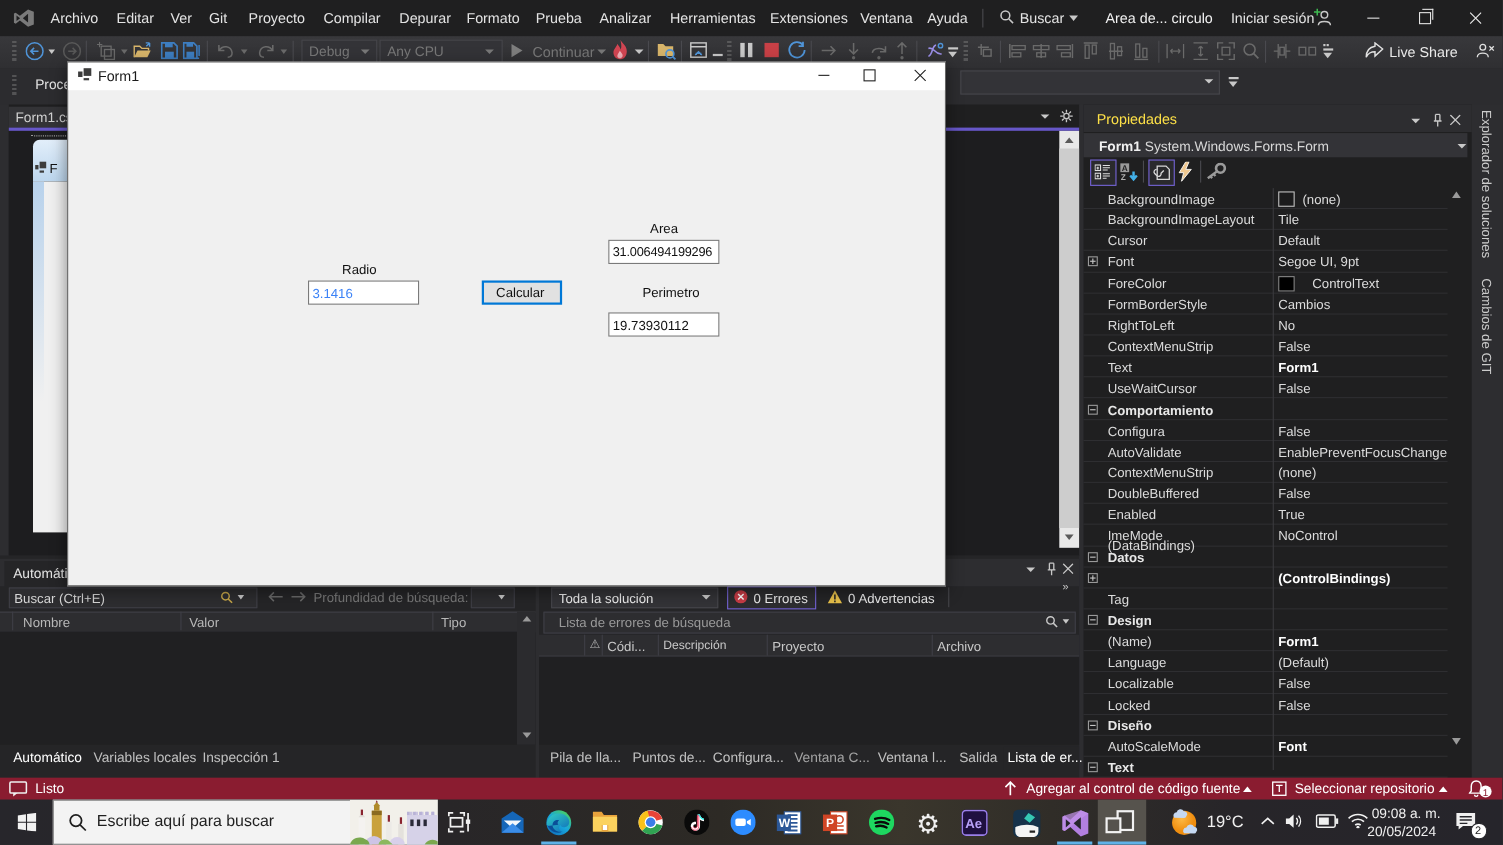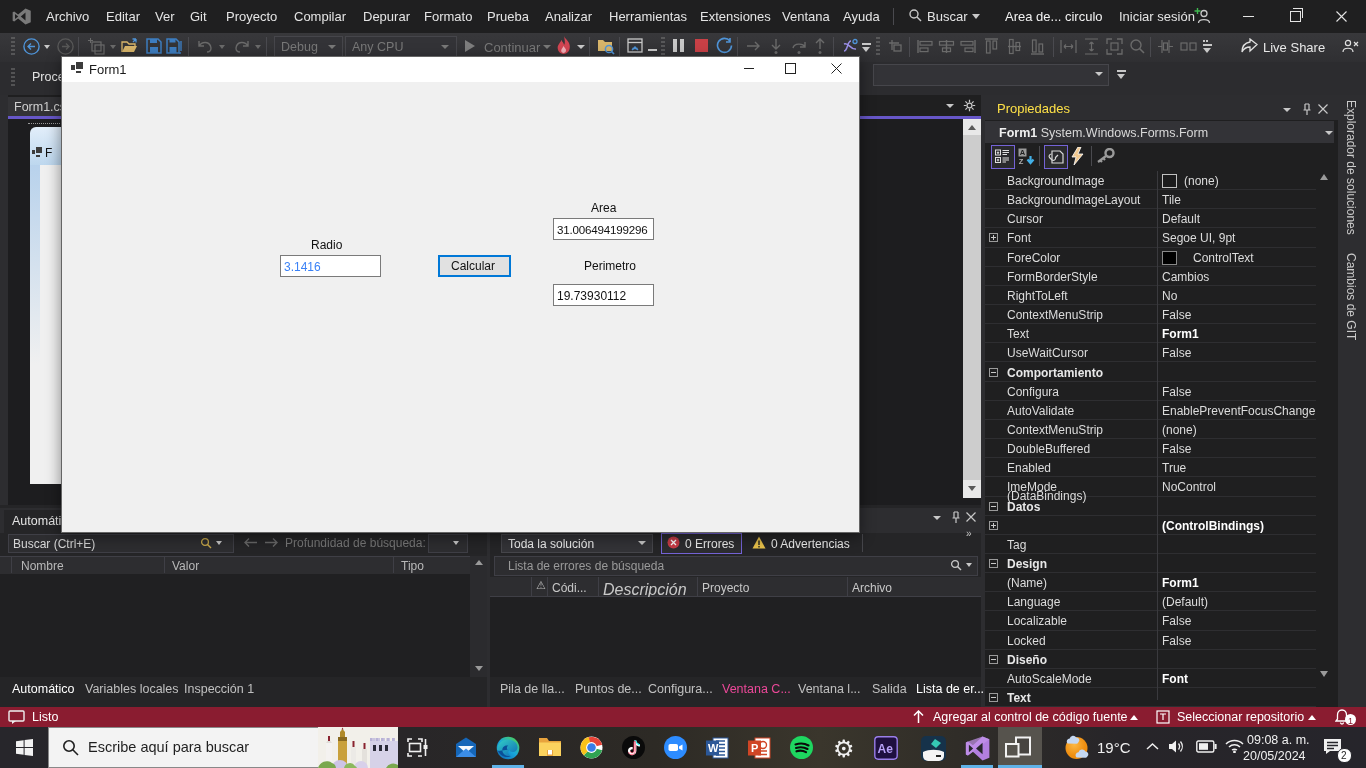--- a/index.html
+++ b/index.html
@@ -503,29 +503,29 @@
 <div class="abs" style="left:966px;top:563px;border-left:3.5px solid transparent;border-right:3.5px solid transparent;border-top:4px solid #c8c8c8;"></div>
 
 <div class="abs" style="left:490px;top:577px;width:491px;height:19px;background:#2d2d30;border-bottom:1px solid #3f3f46;"></div>
 <div class="abs" style="left:531px;top:577px;width:1px;height:19px;background:#3f3f46;"></div>
 <div class="abs" style="left:547px;top:577px;width:1px;height:19px;background:#3f3f46;"></div>
 <div class="abs" style="left:598px;top:577px;width:1px;height:19px;background:#3f3f46;"></div>
 <div class="abs" style="left:697px;top:577px;width:1px;height:19px;background:#3f3f46;"></div>
 <div class="abs" style="left:847px;top:577px;width:1px;height:19px;background:#3f3f46;"></div>
 <div class="abs tx" style="left:536px;top:579px;font-size:11px;color:#b8b8b8;">⚠</div>
 <div class="abs tx" style="left:552px;top:581px;font-size:12px;color:#c8c8c8;">Códi...</div>
-<div class="abs tx" style="left:603px;top:581px;font-size:16px;color:#c8c8c8;font-style:italic;">Descripción</div>
+<div class="abs tx" style="left:603px;top:581px;font-size:11px;color:#c8c8c8;">Descripción</div>
 <div class="abs tx" style="left:702px;top:581px;font-size:12px;color:#c8c8c8;">Proyecto</div>
 <div class="abs tx" style="left:852px;top:581px;font-size:12px;color:#c8c8c8;">Archivo</div>
 <div class="abs" style="left:490px;top:597px;width:491px;height:80px;background:#202022;"></div>
 
 <div class="abs tx" style="left:500px;top:682px;font-size:12.5px;color:#c0c0c0;">Pila de lla...</div>
 <div class="abs tx" style="left:575px;top:682px;font-size:12.5px;color:#c0c0c0;">Puntos de...</div>
 <div class="abs tx" style="left:648px;top:682px;font-size:12.5px;color:#c0c0c0;">Configura...</div>
-<div class="abs tx" style="left:722px;top:682px;font-size:12.5px;color:#ec4899;">Ventana C...</div>
+<div class="abs tx" style="left:722px;top:682px;font-size:12.5px;color:#a3a3a3;">Ventana C...</div>
 <div class="abs tx" style="left:798px;top:682px;font-size:12.5px;color:#c0c0c0;">Ventana l...</div>
 <div class="abs tx" style="left:872px;top:682px;font-size:12.5px;color:#c0c0c0;">Salida</div>
 <div class="abs" style="left:912px;top:679px;width:69px;height:21px;background:#252527;"></div>
 <div class="abs tx" style="left:916px;top:682px;font-size:12.5px;color:#ffffff;">Lista de er...</div>
 
 <div class="abs" style="left:0;top:707px;width:1366px;height:20px;background:#8a1c30;"></div>
 <svg class="abs" style="left:8px;top:710px" width="18" height="15" viewBox="0 0 18 15">
     <rect x="1" y="1" width="15" height="10" rx="1" fill="none" stroke="#f0f0f0" stroke-width="1.4"></rect>
     <path d="M4 11 L4 14 L8 11" fill="#f0f0f0"></path>
   </svg>

